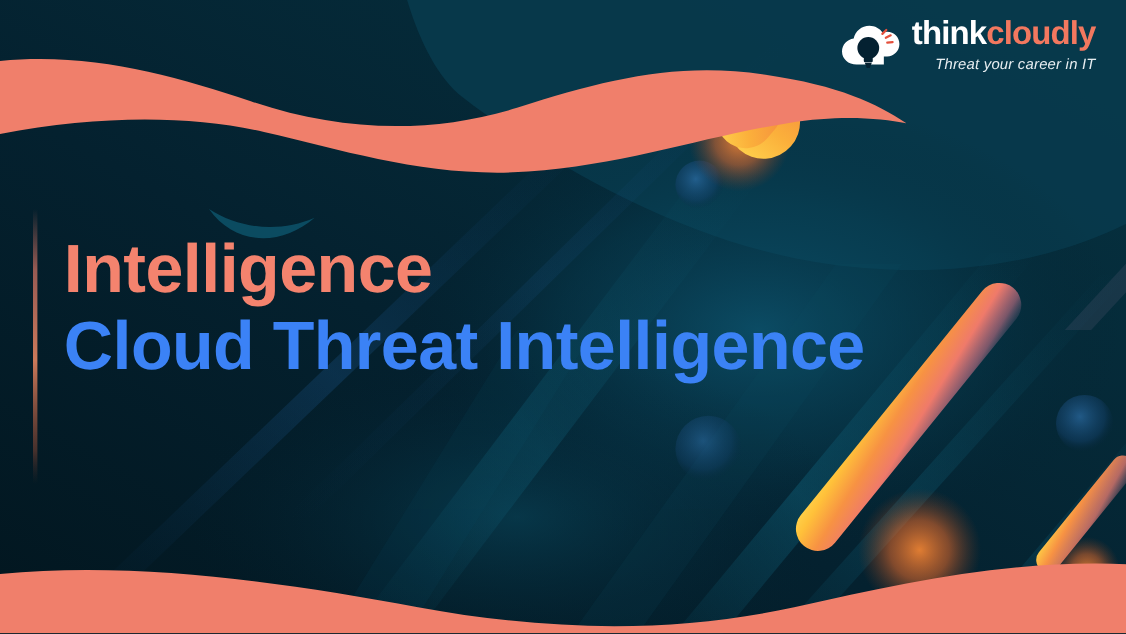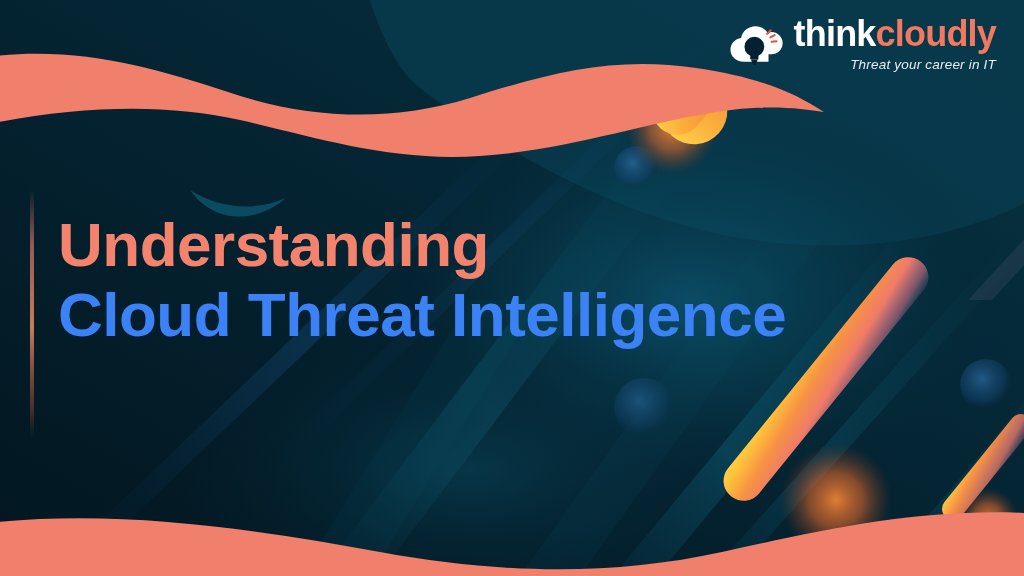--- a/index.html
+++ b/index.html
@@ -63,21 +63,21 @@
     flex: 0 0 auto;
     display: block;
   }
   #logo-text-wrap {
     display: flex;
     flex-direction: column;
     align-items: flex-end;
     line-height: 1;
   }
   #logo-wordmark {
-    font-size: 36px;
+    font-size: 30px;
     font-weight: 700;
     letter-spacing: -0.8px;
     white-space: nowrap;
   }
   .wm-think { color: #ffffff; }
   .wm-cloudly { color: #f2785f; }
   #logo-tagline {
     margin-top: 6px;
     font-size: 13.5px;
     font-style: italic;
@@ -222,21 +222,21 @@
 
       <path d="M-20,576 L-20,524
                C110,508 250,528 380,552
                C500,574 612,576 722,552
                C830,528 930,506 1044,514
                L1044,576 Z" fill="#f07f6b"></path>
     </g>
   </svg>
 
   <div id="title-block">
-    <span id="title-line-1" style="color:#f4836e;">Understanding</span>
+    <span id="title-line-1" style="color:#f4836e;">Intelligence</span>
     <span id="title-line-2" style="color:#3b82f6;">Cloud Threat Intelligence</span>
   </div>
 
   <div id="logo">
     <svg id="logo-mark" viewBox="0 0 60 52" xmlns="http://www.w3.org/2000/svg">
 
       <path d="M15,46
                C6.5,46 0,40 0,32.5
                C0,25.6 5.3,20 12,19.2
                C13.4,11.6 20.2,6 28.2,6

